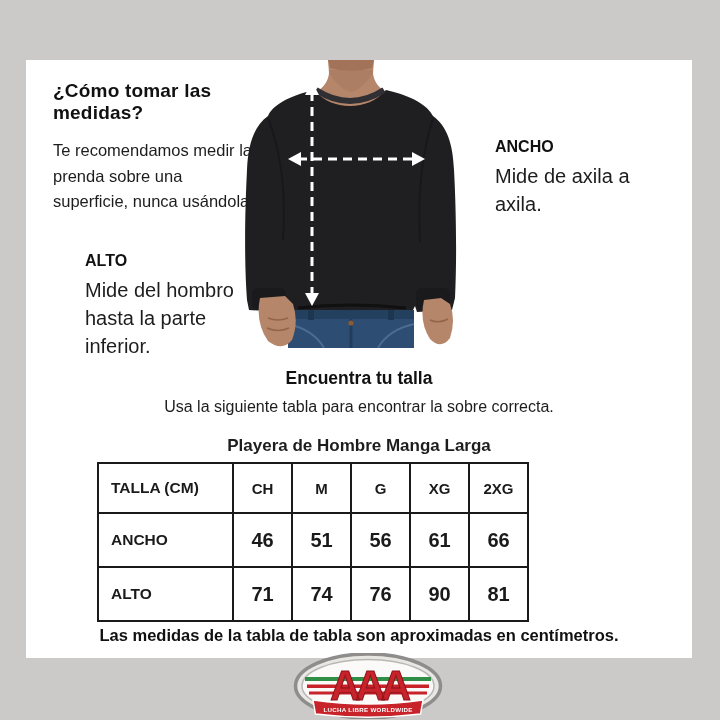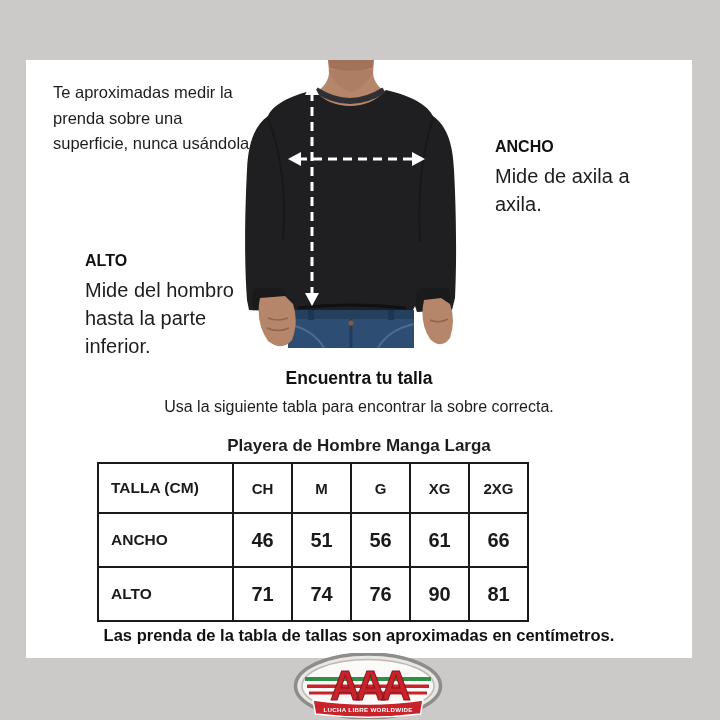--- a/index.html
+++ b/index.html
@@ -110,21 +110,22 @@
         </g>
         <g>
           <line x1="70" y1="99" x2="188" y2="99" stroke="#ffffff" stroke-width="3" stroke-dasharray="9 6"></line>
           <polygon points="60,99 73,92 73,106" fill="#ffffff"></polygon>
           <polygon points="197,99 184,92 184,106" fill="#ffffff"></polygon>
         </g>
       </svg>
     </div>
 
     <div class="howto">
-      <p>Te aproximadas medir la prenda sobre una superficie, nunca usándola.</p>
+      <h2>¿Cómo tomar las medidas?</h2>
+      <p>Te recomendamos medir la prenda sobre una superficie, nunca usándola.</p>
     </div>
 
     <div class="note note-ancho">
       <div class="note-title">ANCHO</div>
       <div class="note-desc">Mide de axila a axila.</div>
     </div>
 
     <div class="note note-alto">
       <div class="note-title">ALTO</div>
       <div class="note-desc">Mide del hombro hasta la parte inferior.</div>
@@ -169,21 +170,21 @@
           <td class="first">ALTO</td>
           <td>71</td>
           <td>74</td>
           <td>76</td>
           <td>90</td>
           <td>81</td>
         </tr>
       </tbody>
     </table>
 
-    <p class="footnote">Las prenda de la tabla de tallas son aproximadas en centímetros.</p>
+    <p class="footnote">Las medidas de la tabla de tabla son aproximadas en centímetros.</p>
   </div>
 
   <div class="logo">
     <svg width="150" height="66" viewBox="0 0 150 66">
       <g>
         <ellipse cx="75" cy="33" rx="72.5" ry="32" fill="#e9e7e3" stroke="#8e8d8b" stroke-width="3.5"></ellipse>
         <ellipse cx="75" cy="33" rx="66" ry="26.5" fill="#fbfaf8" stroke="#b9b8b5" stroke-width="1.5"></ellipse>
       </g>
       <g>
         <rect x="12" y="24" width="126" height="4" fill="#2f8f47"></rect>

